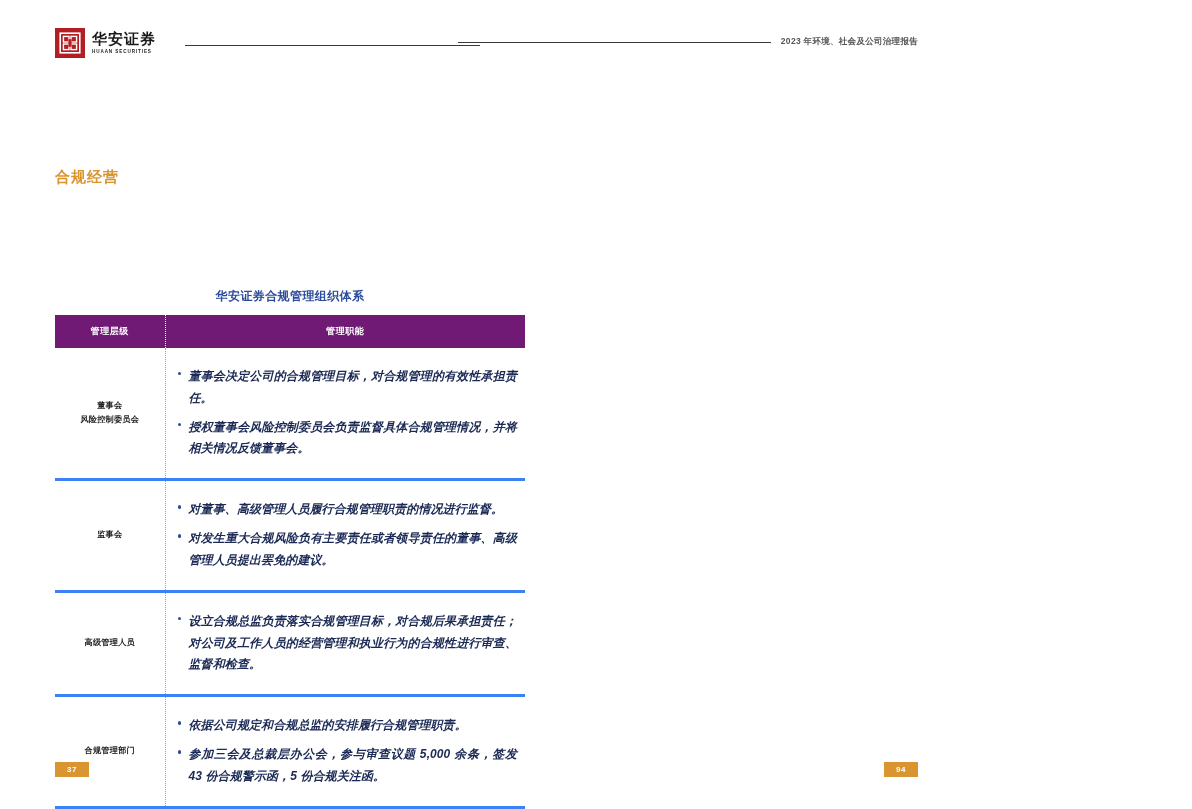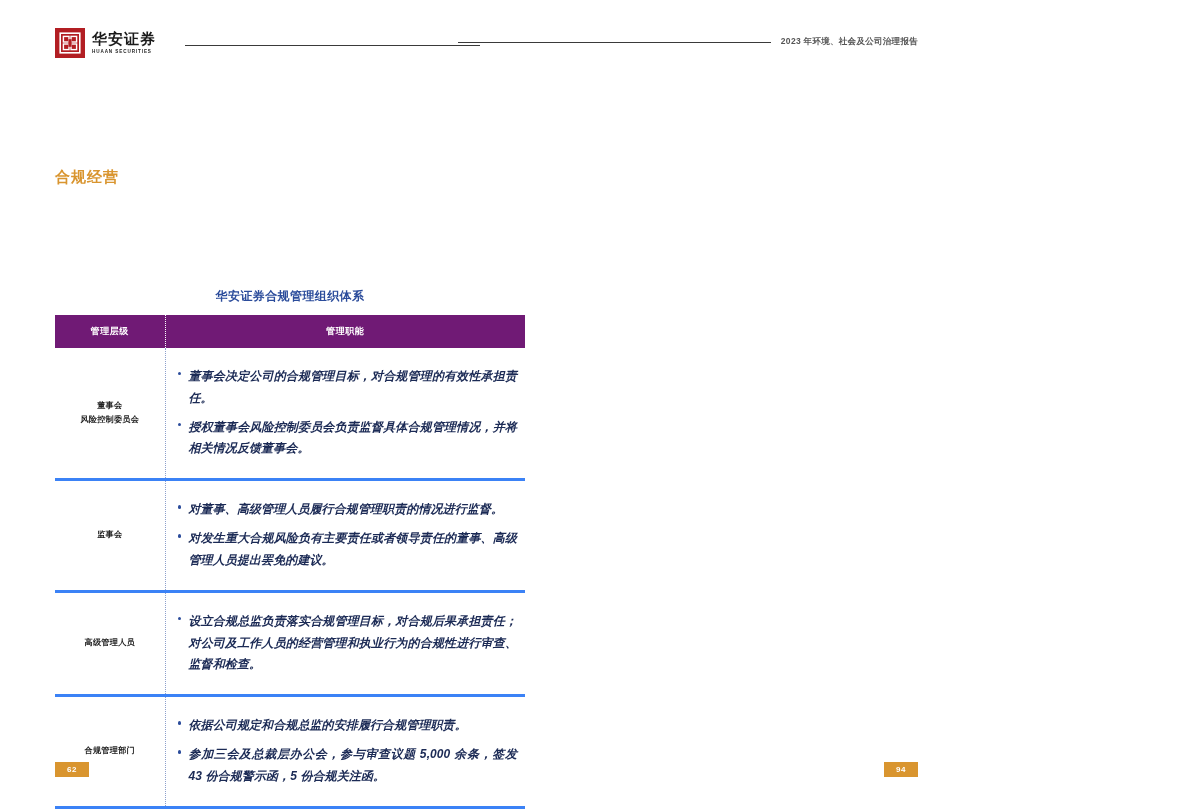--- a/index.html
+++ b/index.html
@@ -166,21 +166,21 @@
                 <ul class="bl">
                   <li>依据公司规定和合规总监的安排履行合规管理职责。</li>
                   <li>参加三会及总裁层办公会，参与审查议题 5,000 余条，签发 43 份合规警示函，5 份合规关注函。</li>
                 </ul>
               </td>
             </tr>
           </tbody>
       </table>
     </div>
 
-    <div class="pg pg-left">62</div>
+    <div class="pg pg-left">37</div>
   </div>
 
   <div class="page">
 
     <div class="hdr-right">
       <div class="hdr-rule-r"></div>
       <span class="hdr-title">2023 年环境、社会及公司治理报告</span>
     </div>
 
     <div class="pg pg-right">94</div>

